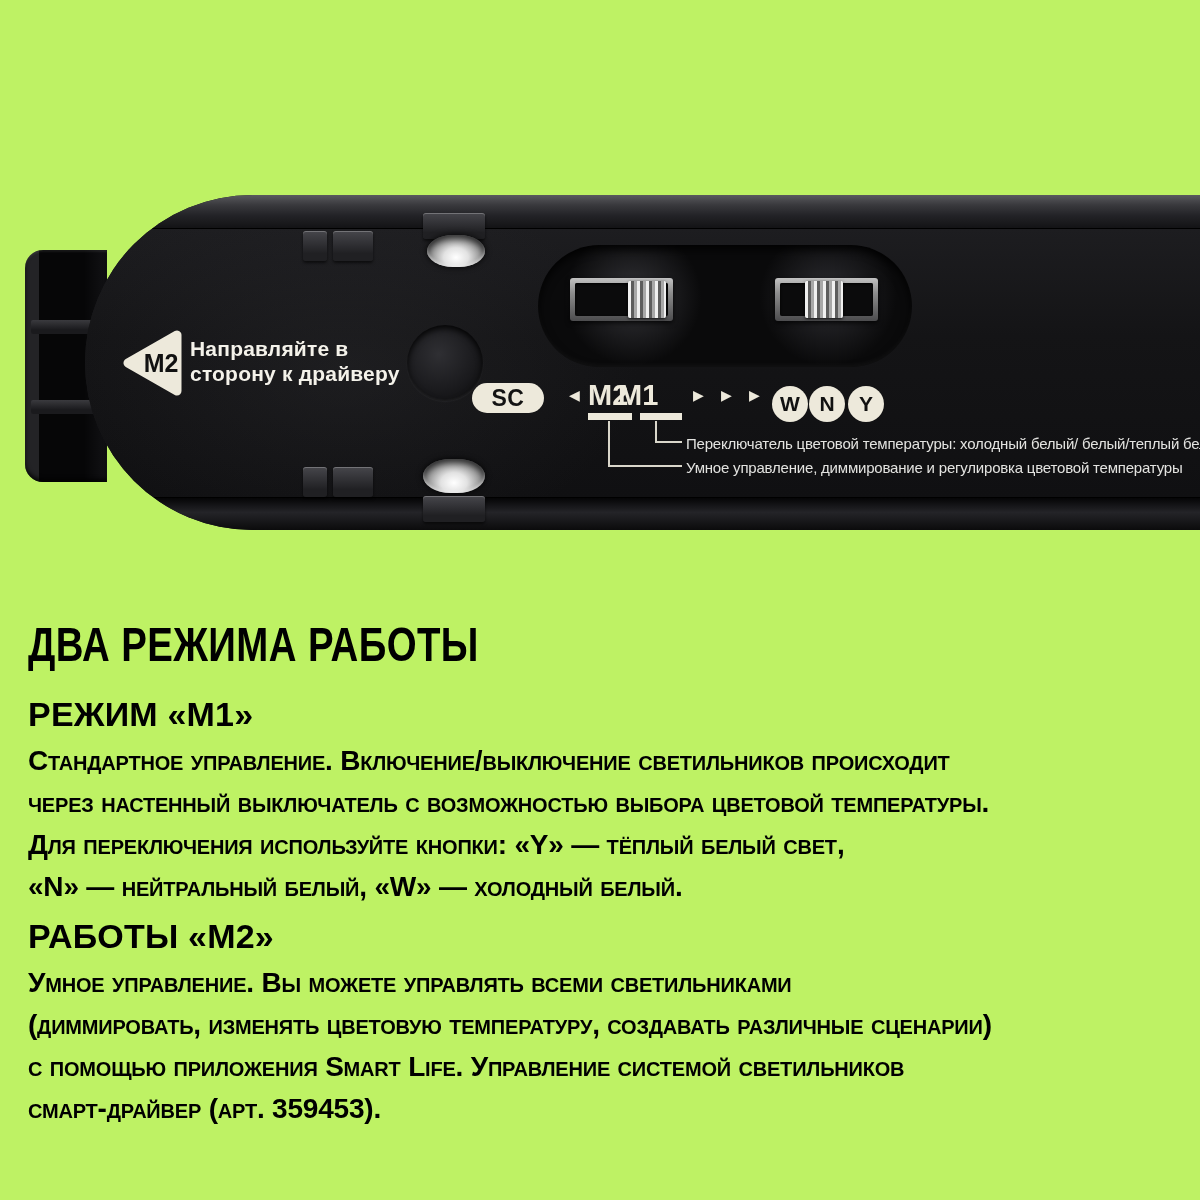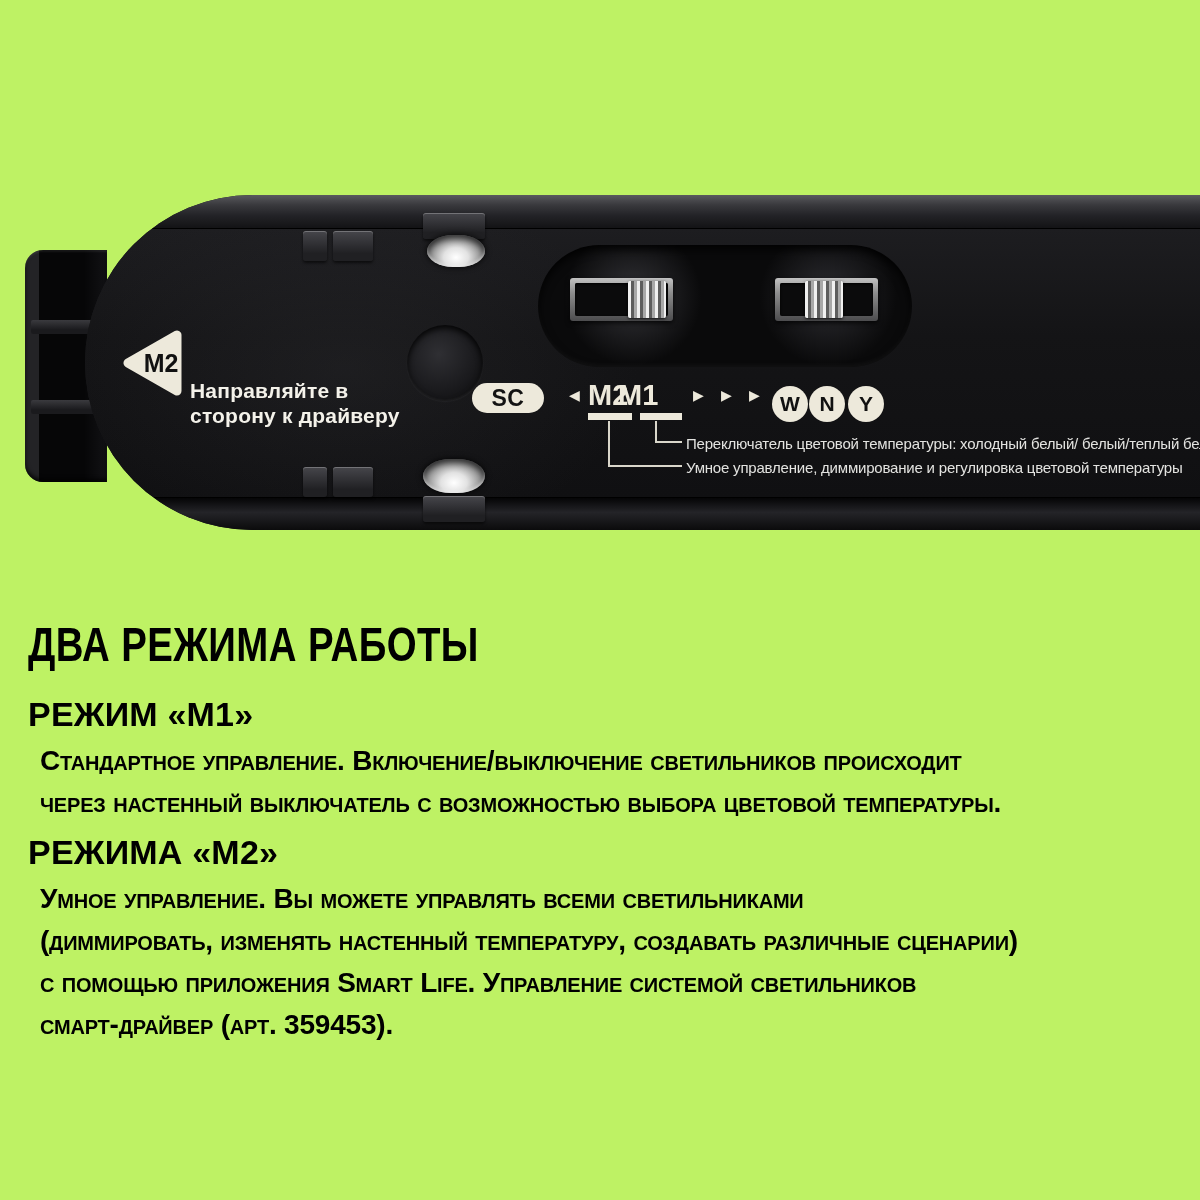--- a/index.html
+++ b/index.html
@@ -64,21 +64,21 @@
   
   .tri { position:absolute; left:37px; top:132px; width:62px; height:72px; }
   .tri svg { position:absolute; inset:0; }
   .tri .tri-label {
     position:absolute; left:16px; top:0; width:46px; height:72px;
     display:flex; align-items:center; justify-content:center;
     font-size:25px; font-weight:700; color:#111;
   }
   .direction-note {
     position:absolute; left:105px; top:141px; color:#f4f2ea;
-    font-size:21px; line-height:25px; font-weight:700; letter-spacing:.2px;margin-top:42px;
+    font-size:21px; line-height:25px; font-weight:700; letter-spacing:.2px;
   }
 
   
   .round-btn {
     position:absolute; left:322px; top:130px; width:76px; height:76px; border-radius:50%;
     background:radial-gradient(circle at 42% 38%, #2f2f33 0%, #1b1b1e 55%, #0a0a0b 100%);
     box-shadow:inset 0 3px 6px rgba(0,0,0,.9), inset 0 -1px 2px rgba(255,255,255,.07), 0 1px 2px rgba(255,255,255,.05);
   }
 
   
@@ -129,21 +129,21 @@
              letter-spacing:-.2px; white-space:nowrap; }
   .callout.c1 { top:240px; } .callout.c2 { top:264px; }
 
   
   .content { position:absolute; left:28px; top:622px; width:1160px; color:#000; }
   .content h1 {
     font-size:48px; line-height:46px; font-weight:700; margin:0 0 30px;
     transform:scaleX(.8); transform-origin:0 50%; white-space:nowrap; letter-spacing:.5px;
   }
   .content h2 { font-size:34px; line-height:32px; font-weight:700; margin:12px 0 10px; letter-spacing:.2px; }
-  .para { margin:0 12px 4px; }
+  .para { margin:0 0 4px; }
   .bodyline {
     font-size:28px; line-height:42px; font-weight:700; font-variant:small-caps;
     letter-spacing:-.2px; white-space:nowrap;
   }
 </style>
 </head>
 <body>
 
 <div class="page">
 
@@ -213,24 +213,26 @@
     </div>
   </div>
 
   <div class="content">
     <h1>ДВА РЕЖИМА РАБОТЫ</h1>
 
     <h2>РЕЖИМ «М1»</h2>
     <div class="para">
       <div class="bodyline">Стандартное управление. Включение/выключение светильников происходит</div>
       <div class="bodyline">через настенный выключатель с возможностью выбора цветовой температуры.</div>
-    </div>
-
-    <h2>РЕЖИМА «М2»</h2>
+      <div class="bodyline">Для переключения используйте кнопки: «Y» — тёплый белый свет,</div>
+      <div class="bodyline">«N» — нейтральный белый, «W» — холодный белый.</div>
+    </div>
+
+    <h2>РАБОТЫ «М2»</h2>
     <div class="para">
       <div class="bodyline">Умное управление. Вы можете управлять всеми светильниками</div>
-      <div class="bodyline">(диммировать, изменять настенный температуру, создавать различные сценарии)</div>
+      <div class="bodyline">(диммировать, изменять цветовую температуру, создавать различные сценарии)</div>
       <div class="bodyline">с помощью приложения Smart Life. Управление системой светильников</div>
       <div class="bodyline">смарт-драйвер (арт. 359453).</div>
     </div>
   </div>
 
 </div>
 
 </body></html>

